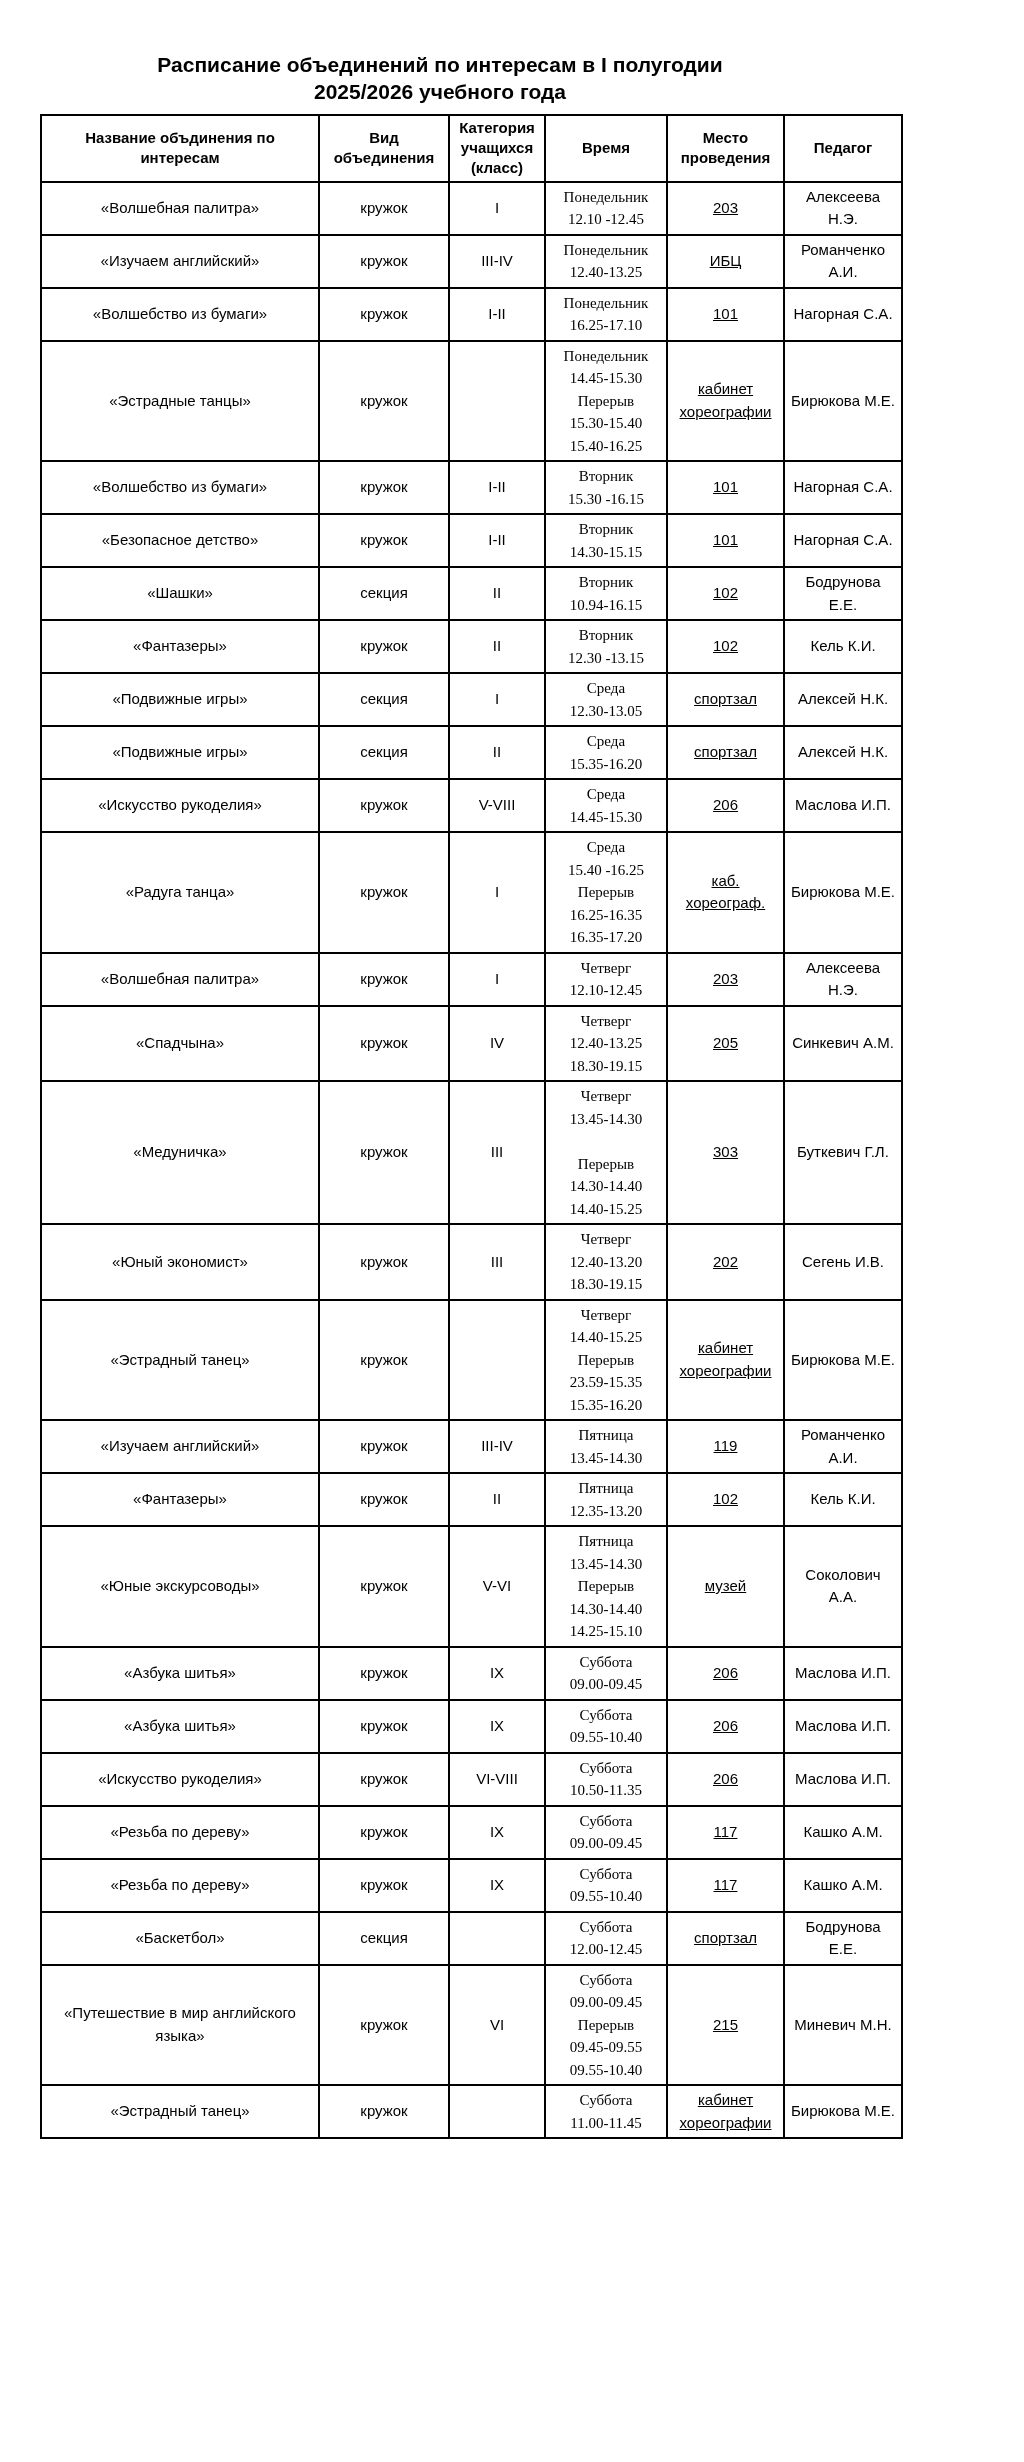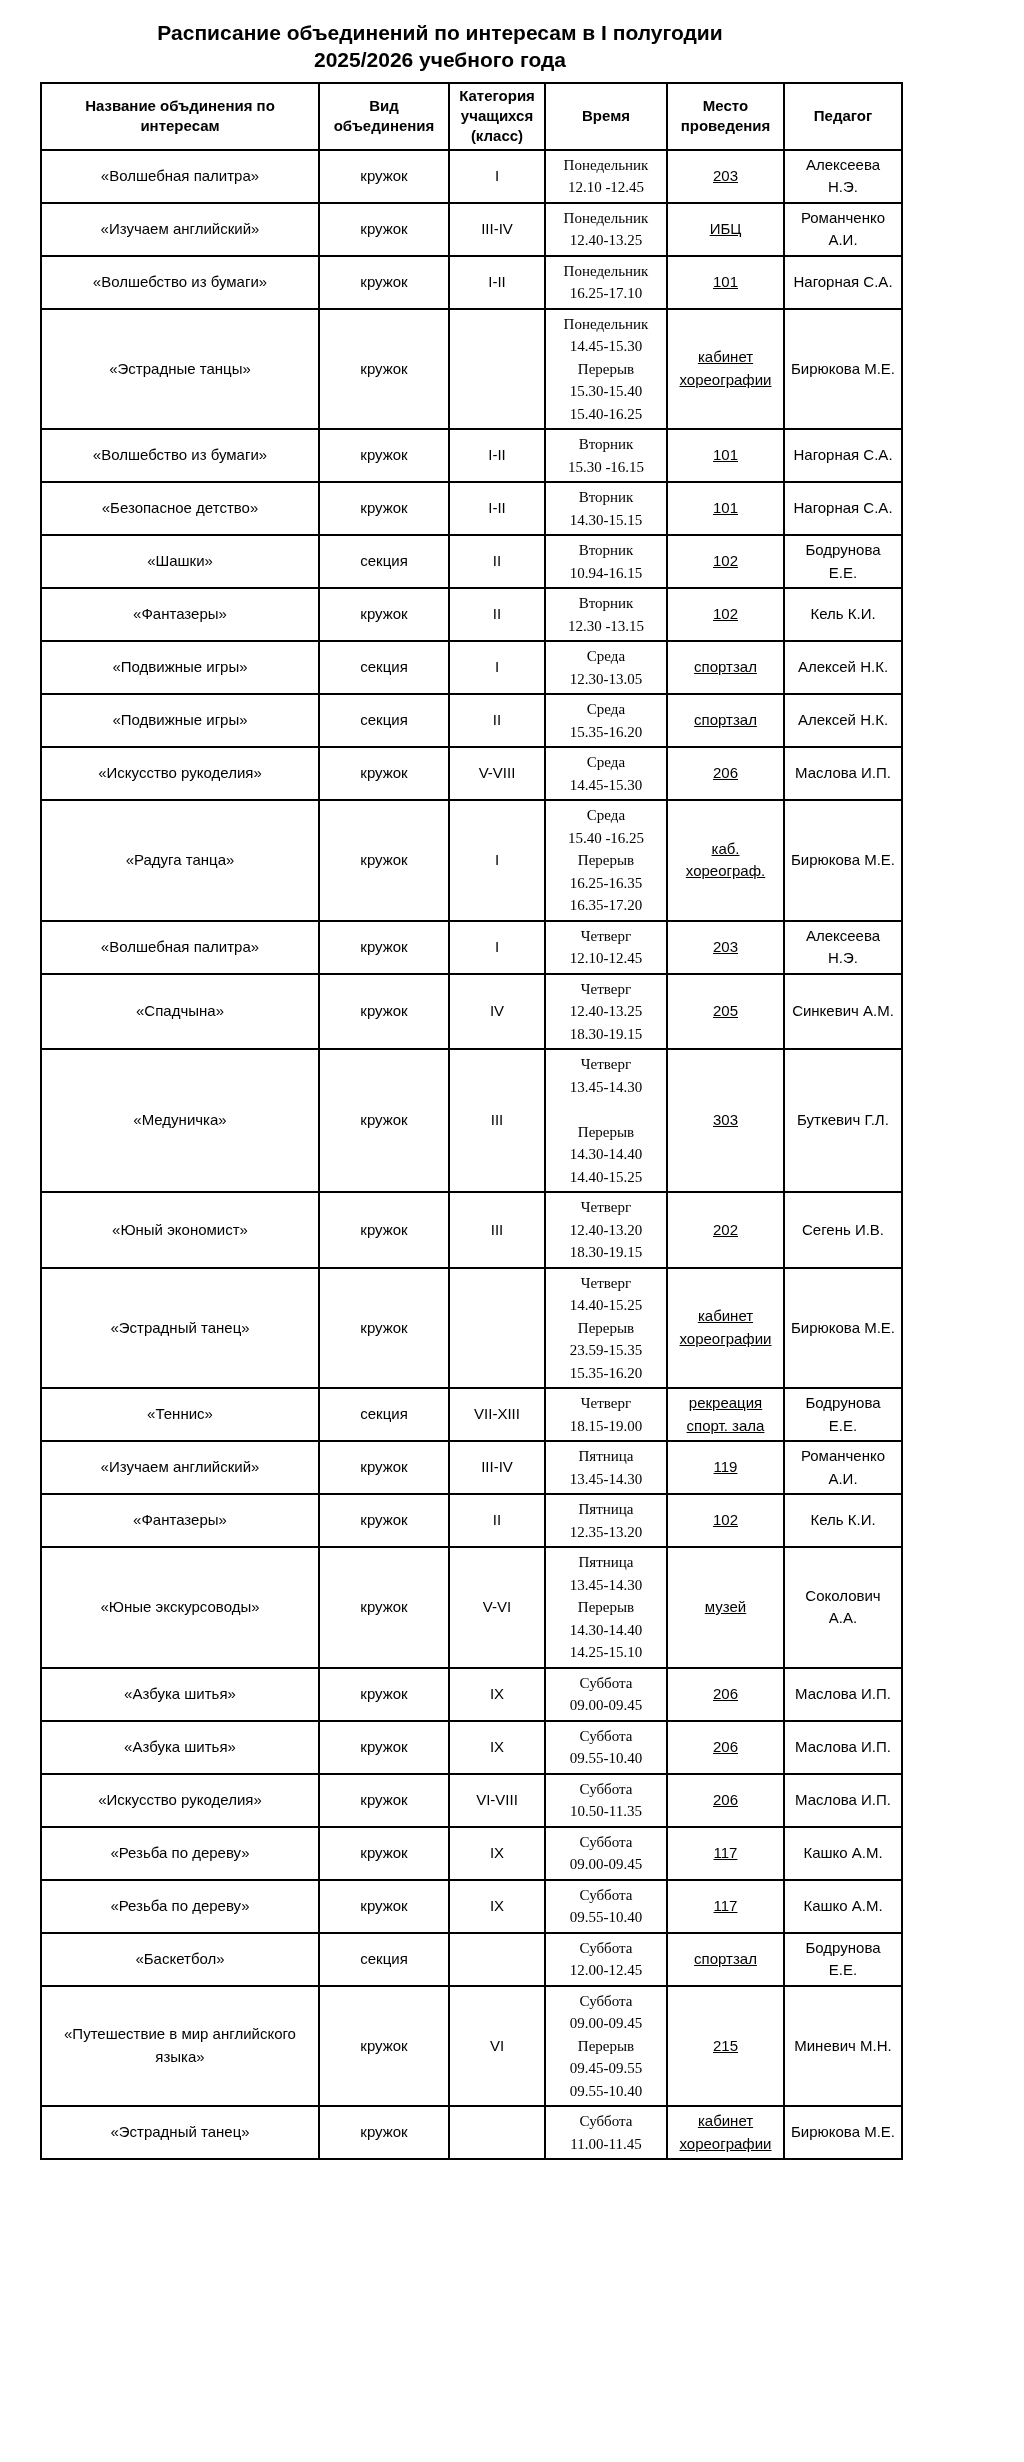--- a/index.html
+++ b/index.html
@@ -8,21 +8,21 @@
     background: #ffffff;
     color: #000000;
     font-family: "Liberation Sans", sans-serif;
   }
   .page {
     width: 1024px;
     min-height: 2462px;
     background: #ffffff;
   }
   .title-block {
-    padding-top: 20px;
+    padding-top: 52px;
     margin-left: 40px;
     width: 800px;
     text-align: center;
     font-weight: bold;
     font-size: 21px;
     line-height: 1.28;
   }
   table.schedule {
     border-collapse: collapse;
     table-layout: fixed;
@@ -286,31 +286,20 @@
             <div class="time-line">Четверг</div>
             <div class="time-line">14.40-15.25</div>
             <div class="time-line">Перерыв</div>
             <div class="time-line">23.59-15.35</div>
             <div class="time-line">15.35-16.20</div>
           </td>
     <td class="cell-place">кабинет хореографии</td>
     <td class="cell-teacher">Бирюкова М.Е.</td>
   </tr>
         <tr>
-    <td class="cell-name">«Теннис»</td>
-    <td class="cell-type">секция</td>
-    <td class="cell-category">VII-XIII</td>
-    <td class="cell-time">
-            <div class="time-line">Четверг</div>
-            <div class="time-line">18.15-19.00</div>
-          </td>
-    <td class="cell-place">рекреация спорт. зала</td>
-    <td class="cell-teacher">Бодрунова Е.Е.</td>
-  </tr>
-        <tr>
     <td class="cell-name">«Изучаем английский»</td>
     <td class="cell-type">кружок</td>
     <td class="cell-category">III-IV</td>
     <td class="cell-time">
             <div class="time-line">Пятница</div>
             <div class="time-line">13.45-14.30</div>
           </td>
     <td class="cell-place">119</td>
     <td class="cell-teacher">Романченко А.И.</td>
   </tr>

